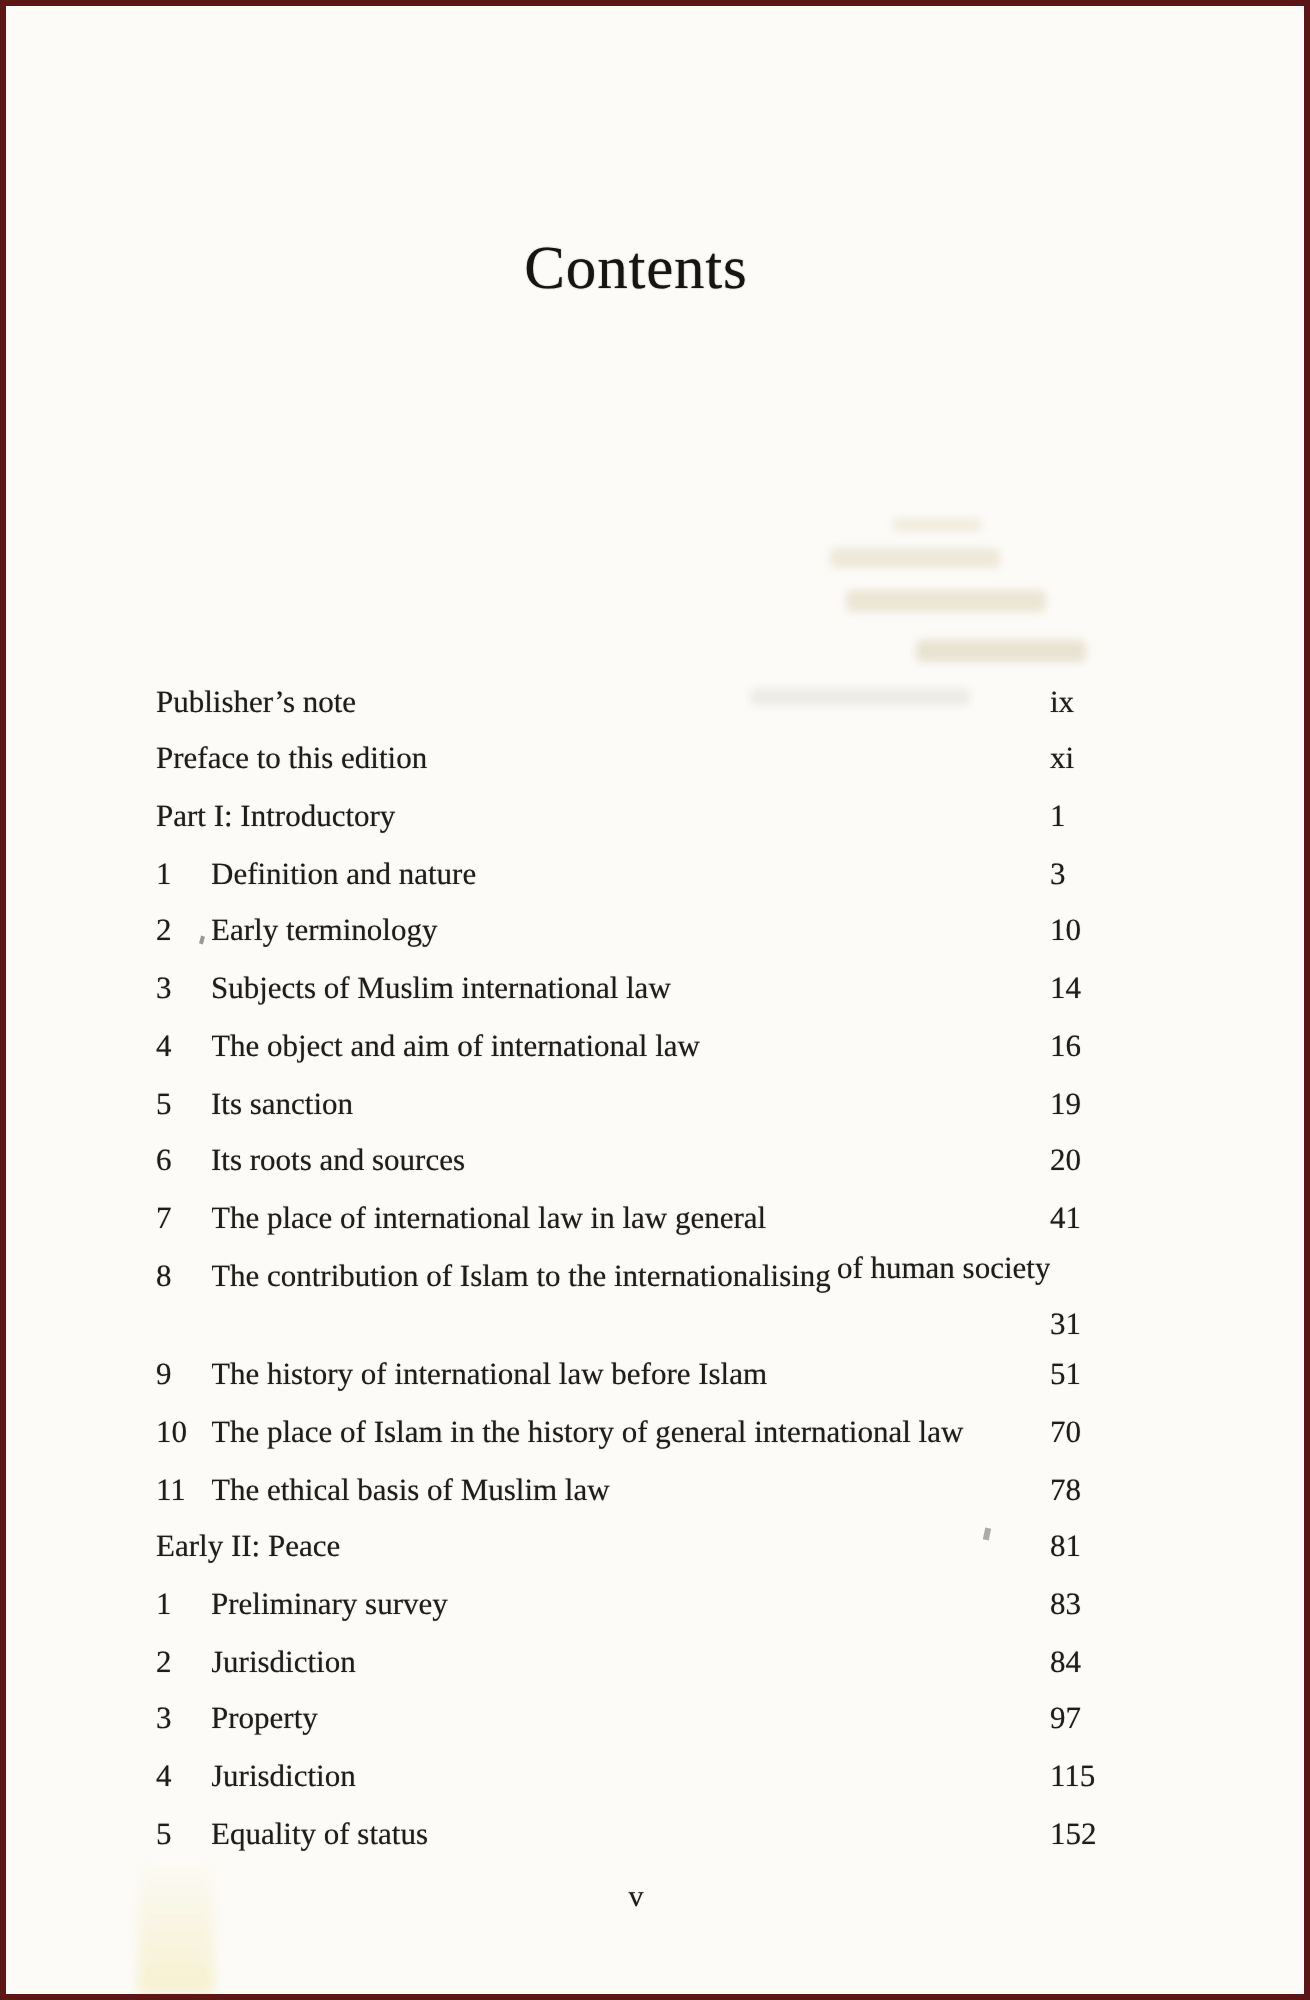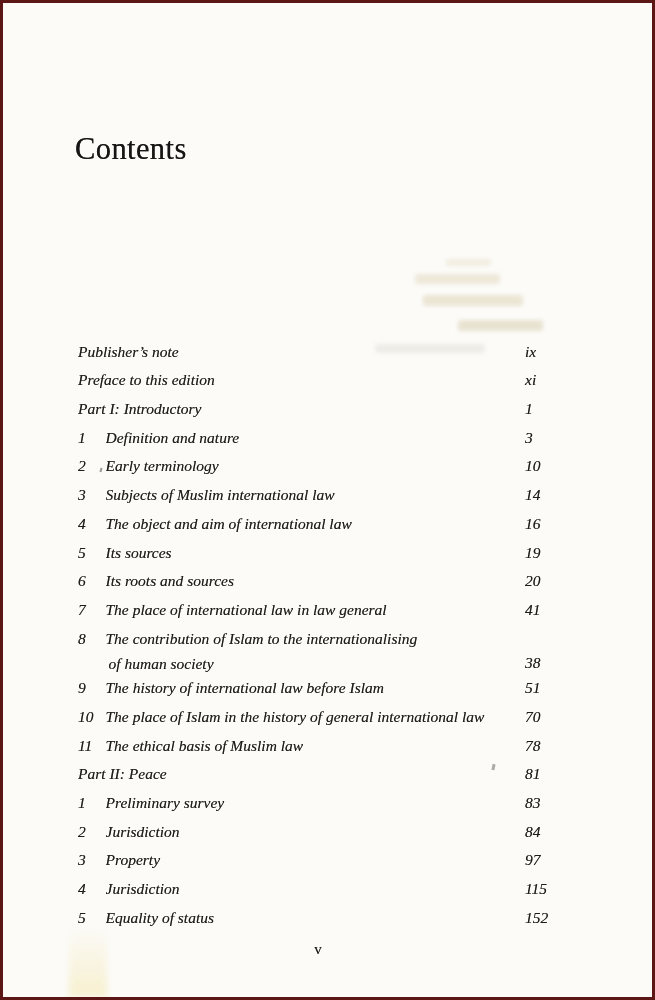--- a/index.html
+++ b/index.html
@@ -13,37 +13,37 @@
     font-family:"Liberation Serif","DejaVu Serif",serif;
     background:#fff;
   }
   .page{
     position:absolute;inset:0;box-sizing:border-box;
     background:var(--paper);
     border:3px solid var(--border);
     overflow:hidden;
   }
   .title{
-    position:absolute;top:127px;left:72px;width:486px;
-    margin:0;
+    position:absolute;top:112px;left:72px;width:486px;
+    margin:0;text-align:center;
     font-size:30.5px;font-weight:normal;line-height:38px;
     letter-spacing:0.4px;color:#161514;
     text-shadow:0 0 0.6px rgba(25,22,20,.75);
   }
   .toc{
     position:absolute;left:75px;top:334.6px;width:483px;
     font-size:15.5px;color:var(--ink);
     text-shadow:0 0 0.5px rgba(30,28,25,.6);
   }
-  .row{display:flex;height:28.72px;line-height:28.72px;white-space:nowrap;font-style:italic;}
+  .row{display:flex;height:28.72px;line-height:28.72px;white-space:nowrap;}
   .row .num{width:27.5px;flex:none;}
   .row .label{flex:1;overflow:hidden;}
   .row .pg{flex:none;min-width:36px;}
   .row.twoline{height:49.4px;}
-  .row.twoline .label{display:flex;flex-direction:column;}
+  .row.twoline .label{display:flex;flex-direction:row;}
   .row.twoline .l1{line-height:28.72px;}
   .row.twoline .l2{line-height:20.7px;padding-left:3px;}
   .row.twoline .pg{align-self:flex-end;line-height:20.7px;}
   .folio{
     position:absolute;top:936px;left:72px;width:486px;
     text-align:center;font-size:15px;line-height:20px;color:var(--ink);
     text-shadow:0 0 0.5px rgba(30,28,25,.6);
   }
   
   .ghost{position:absolute;filter:blur(2px);border-radius:3px;}
@@ -110,21 +110,21 @@
     </div>
 
     <div class="row">
       <span class="num">4</span>
       <span class="label">The object and aim of international law</span>
       <span class="pg">16</span>
     </div>
 
     <div class="row">
       <span class="num">5</span>
-      <span class="label">Its sources</span>
+      <span class="label">Its sanction</span>
       <span class="pg">19</span>
     </div>
 
     <div class="row">
       <span class="num">6</span>
       <span class="label">Its roots and sources</span>
       <span class="pg">20</span>
     </div>
 
     <div class="row">
@@ -132,21 +132,21 @@
       <span class="label">The place of international law in law general</span>
       <span class="pg">41</span>
     </div>
 
     <div class="row twoline">
       <span class="num">8</span>
       <span class="label">
         <span class="l1">The contribution of Islam to the internationalising</span>
         <span class="l2">of human society</span>
       </span>
-      <span class="pg">38</span>
+      <span class="pg">31</span>
     </div>
 
     <div class="row">
       <span class="num">9</span>
       <span class="label">The history of international law before Islam</span>
       <span class="pg">51</span>
     </div>
 
     <div class="row">
       <span class="num">10</span>
@@ -154,21 +154,21 @@
       <span class="pg">70</span>
     </div>
 
     <div class="row">
       <span class="num">11</span>
       <span class="label">The ethical basis of Muslim law</span>
       <span class="pg">78</span>
     </div>
 
     <div class="row front">
-      <span class="label">Part II: Peace</span>
+      <span class="label">Early II: Peace</span>
       <span class="pg">81</span>
     </div>
 
     <div class="row">
       <span class="num">1</span>
       <span class="label">Preliminary survey</span>
       <span class="pg">83</span>
     </div>
 
     <div class="row">

